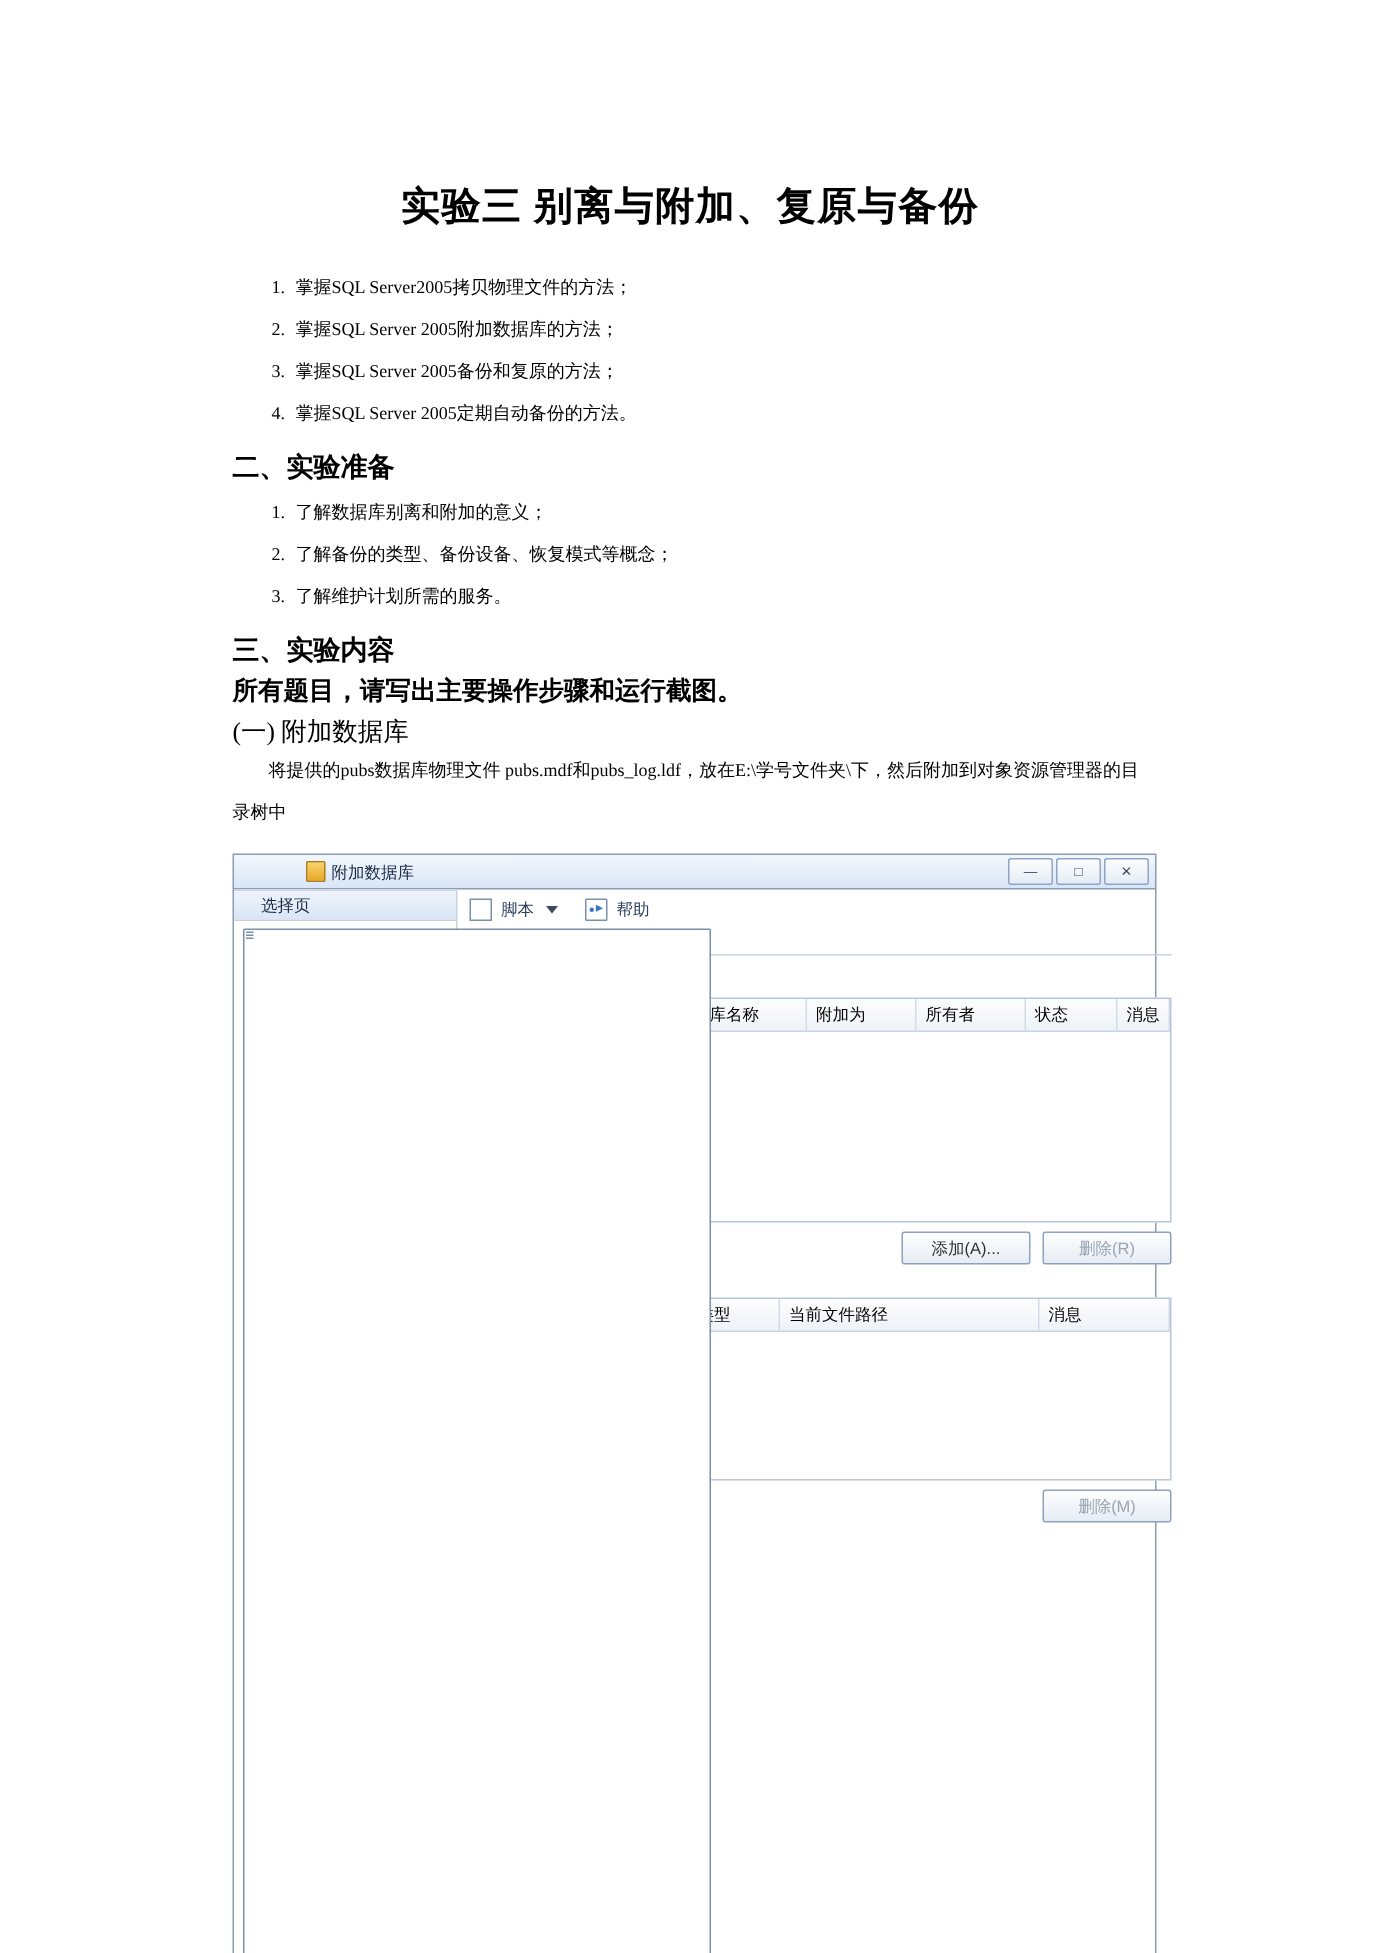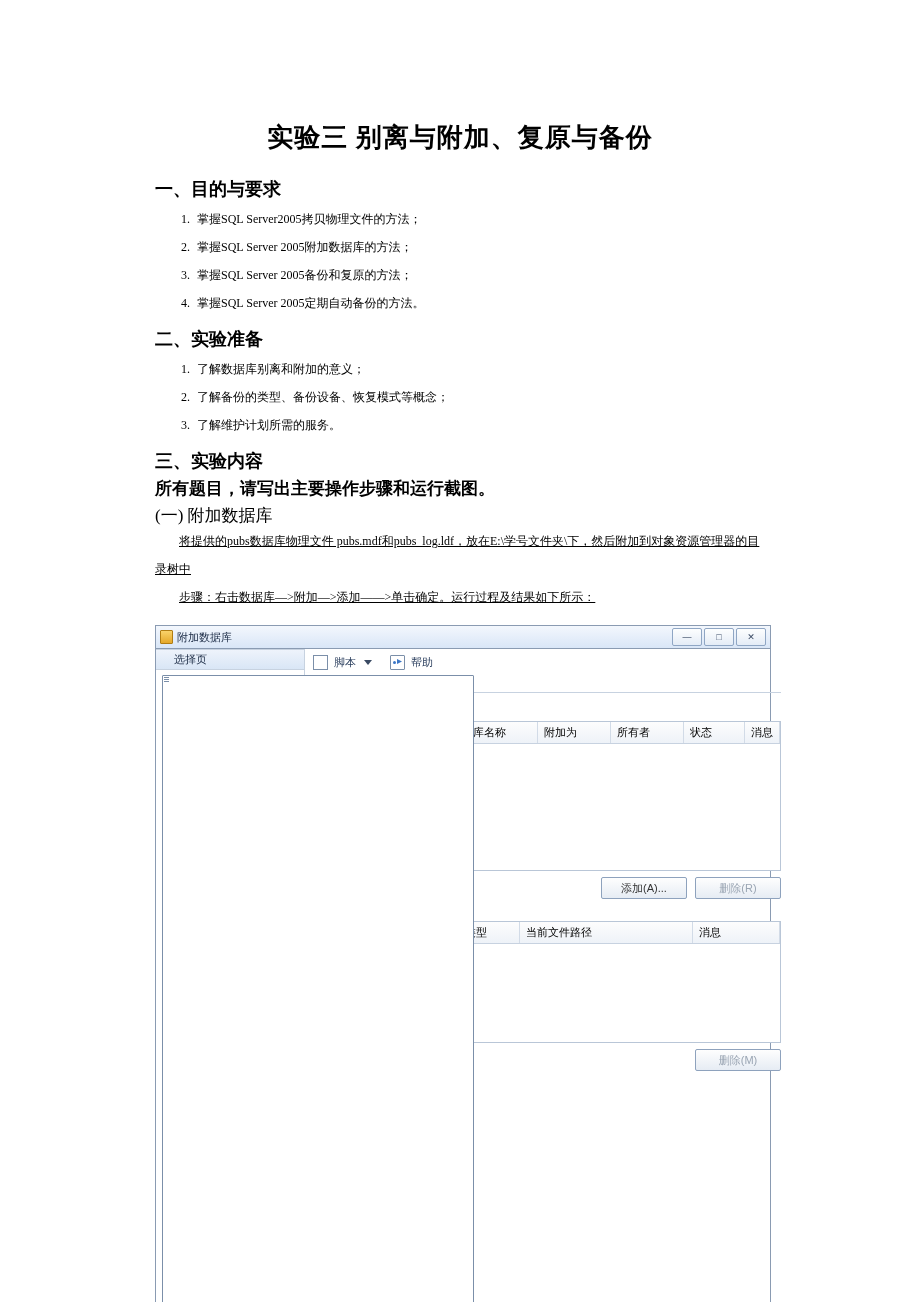--- a/index.html
+++ b/index.html
@@ -30,21 +30,21 @@
   }
   .para, .li {
     font-size: 12px;
     line-height: 28px;
   }
   ol.plain {
     margin: 0 0 8px 0;
     padding-left: 38px;
   }
   ol.plain li { padding-left: 4px; }
-  .indent { text-indent: 2em; text-decoration: underline; }
+  .indent { text-indent: 2em; }
   .subhead { font-size: 17px; margin-top: 4px; }
   .note { font-size: 17px; font-weight: bold; font-family: Liberation Mono, monospace; }
 
   
   .dialog {
     margin-top: 14px;
     width: 614px;
     border: 1px solid #8a9bb2;
     font-family: "Microsoft YaHei", "SimSun", sans-serif;
     font-size: 11px;
@@ -57,20 +57,21 @@
     justify-content: space-between;
     background: linear-gradient(#f3f7fd, #d9e6f7);
     border-bottom: 1px solid #8a9bb2;
     padding: 0 4px;
   }
   .dlg-titlebar .ttl {
     display: flex;
     align-items: flex-start;
     gap: 4px;
     color: #1a2a44;
+    margin-left: 44px;
   }
   .dlg-titlebar .ttl .dbicon {
     width: 11px; height: 12px;
     background: linear-gradient(#f9d36b,#e5a829);
     border: 1px solid #b17d12;
     border-radius: 1px;
   }
   .winbtns { display:flex; gap:2px; }
   .winbtn {
     width: 28px; height: 16px;
@@ -141,40 +142,38 @@
   .btn.disabled { color:#9aa5b3;text-align:center; }
   .row-right { display:flex; gap:8px; justify-content:flex-end; margin-top:6px; }
 </style>
 </head>
 <body>
 
 <div class="page">
 
   <div class="title">实验三  别离与附加、复原与备份</div>
 
-  <div class="h2">一、目的与要求</div>
   <ol class="plain">
     <li class="li">掌握SQL Server2005拷贝物理文件的方法；</li>
     <li class="li">掌握SQL Server 2005附加数据库的方法；</li>
     <li class="li">掌握SQL Server 2005备份和复原的方法；</li>
     <li class="li">掌握SQL Server 2005定期自动备份的方法。</li>
   </ol>
 
   <div class="h2">二、实验准备</div>
   <ol class="plain">
     <li class="li">了解数据库别离和附加的意义；</li>
     <li class="li">了解备份的类型、备份设备、恢复模式等概念；</li>
     <li class="li">了解维护计划所需的服务。</li>
   </ol>
 
   <div class="h2">三、实验内容</div>
   <div class="note">所有题目，请写出主要操作步骤和运行截图。</div>
   <div class="subhead">(一)  附加数据库</div>
   <div class="para indent">将提供的pubs数据库物理文件 pubs.mdf和pubs_log.ldf，放在E:\学号文件夹\下，然后附加到对象资源管理器的目录树中</div>
-  <div class="para indent">步骤：右击数据库—&gt;附加—&gt;添加——&gt;单击确定。运行过程及结果如下所示：</div>
 
   <div class="dialog">
     <div class="dlg-titlebar">
       <div class="ttl">
         <span class="dbicon"></span>
         <span>附加数据库</span>
       </div>
       <div class="winbtns">
         <div class="winbtn">—</div>
         <div class="winbtn">□</div>

